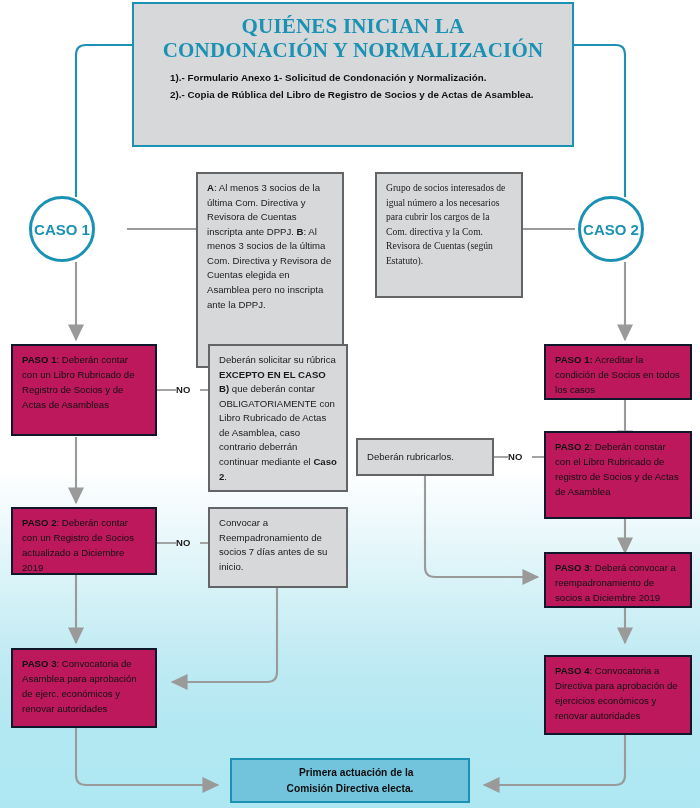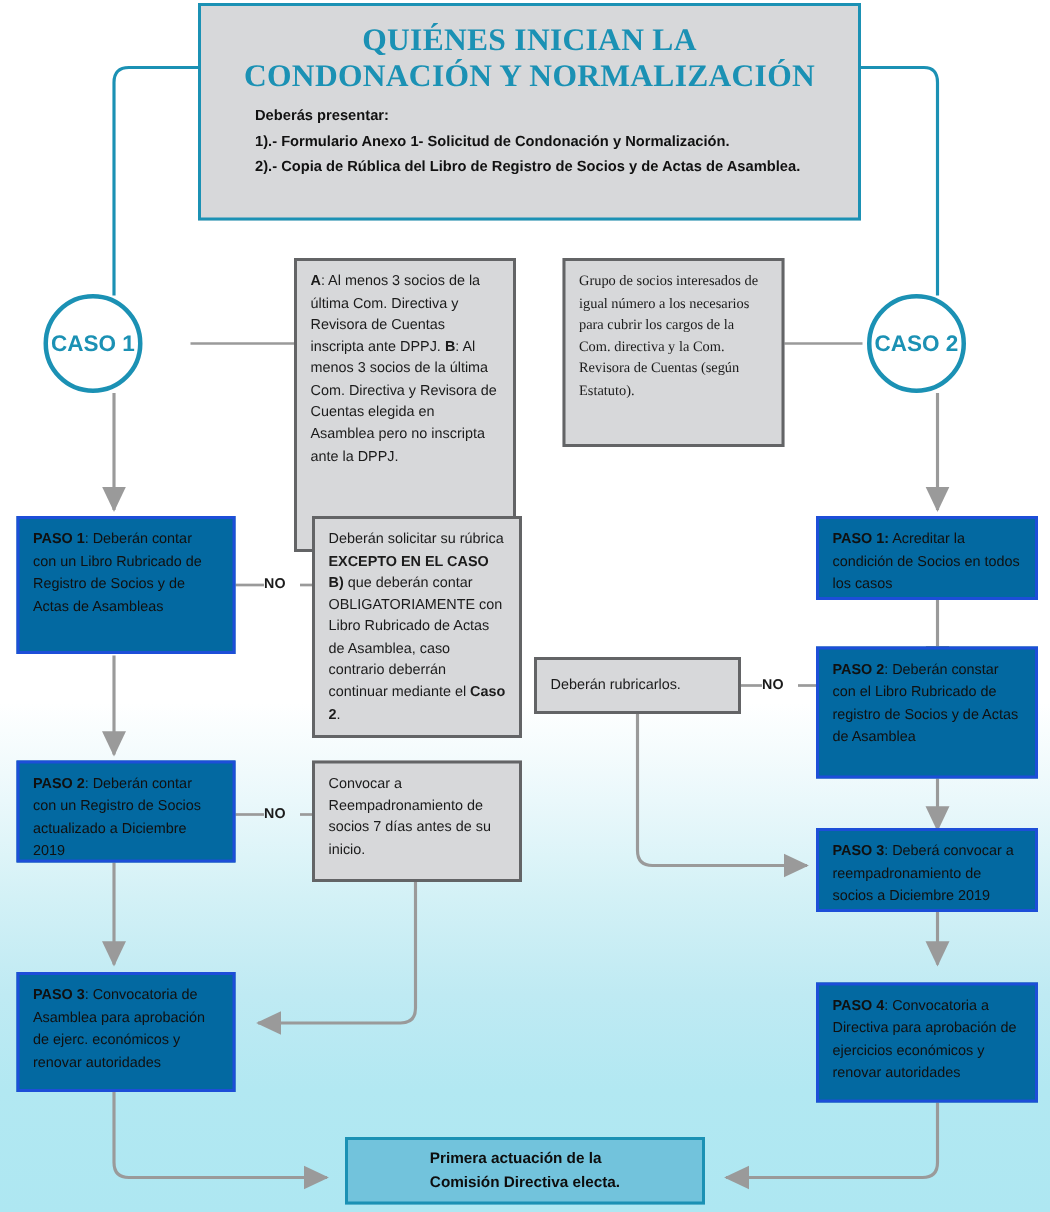--- a/index.html
+++ b/index.html
@@ -17,22 +17,22 @@
 
   .grey-box{
     background:#d7d8da;
     border:2px solid #636466;
     color:#1b1b1b;
     font-size:9.6px;
     line-height:1.52;
     padding:7px 9px 6px 9px;
   }
   .blue-box{
-    background:#0369a1;
-    border:2px solid #1d4ed8;
+    background:#be185d;
+    border:2px solid #0f172a;
     color:#101010;
     font-size:9.6px;
     line-height:1.55;
     padding:7px 9px 6px 9px;
   }
 
   
   .title-banner{
     background:#d7d8da;
     border:2px solid #1b91b4;
@@ -68,21 +68,21 @@
 
   
   .final-box{
     background:#72c3dc;
     border:2px solid #1b91b4;
     color:#0d0d0d;
     font-size:10.2px;
     font-weight:bold;
     line-height:1.55;
     display:flex;align-items:center;justify-content:center;
-    text-align:left;
+    text-align:right;
   }
 
   
   .no-label{
     position:absolute;
     font-size:9.5px;font-weight:bold;color:#1b1b1b;
     background:transparent;
     letter-spacing:.2px;
   }
 
@@ -137,21 +137,20 @@
 
   <path d="M625,735 L625,775 Q625,785 615,785 L484,785" fill="none" stroke="#9a9a9a" stroke-width="2.1" marker-end="url(#arw)"></path>
 </svg>
 
 <div class="node title-banner" style="left:132px;top:2px;width:442px;height:145px;">
   <div class="ttl">
     <div>QUIÉNES INICIAN LA</div>
     <div>CONDONACIÓN Y NORMALIZACIÓN</div>
   </div>
   <div class="sub">
-    <div>Deberás presentar:</div>
     <div>1).- Formulario Anexo 1- Solicitud de Condonación y Normalización.</div>
     <div>2).- Copia de Rública del Libro de Registro de Socios y de Actas de Asamblea.</div>
   </div>
 </div>
 
 <div class="node case-circle" style="left:29px;top:196px;width:66px;height:66px;">
   <span>CASO 1</span>
 </div>
 <div class="node case-circle" style="left:578px;top:196px;width:66px;height:66px;">
   <span>CASO 2</span>

